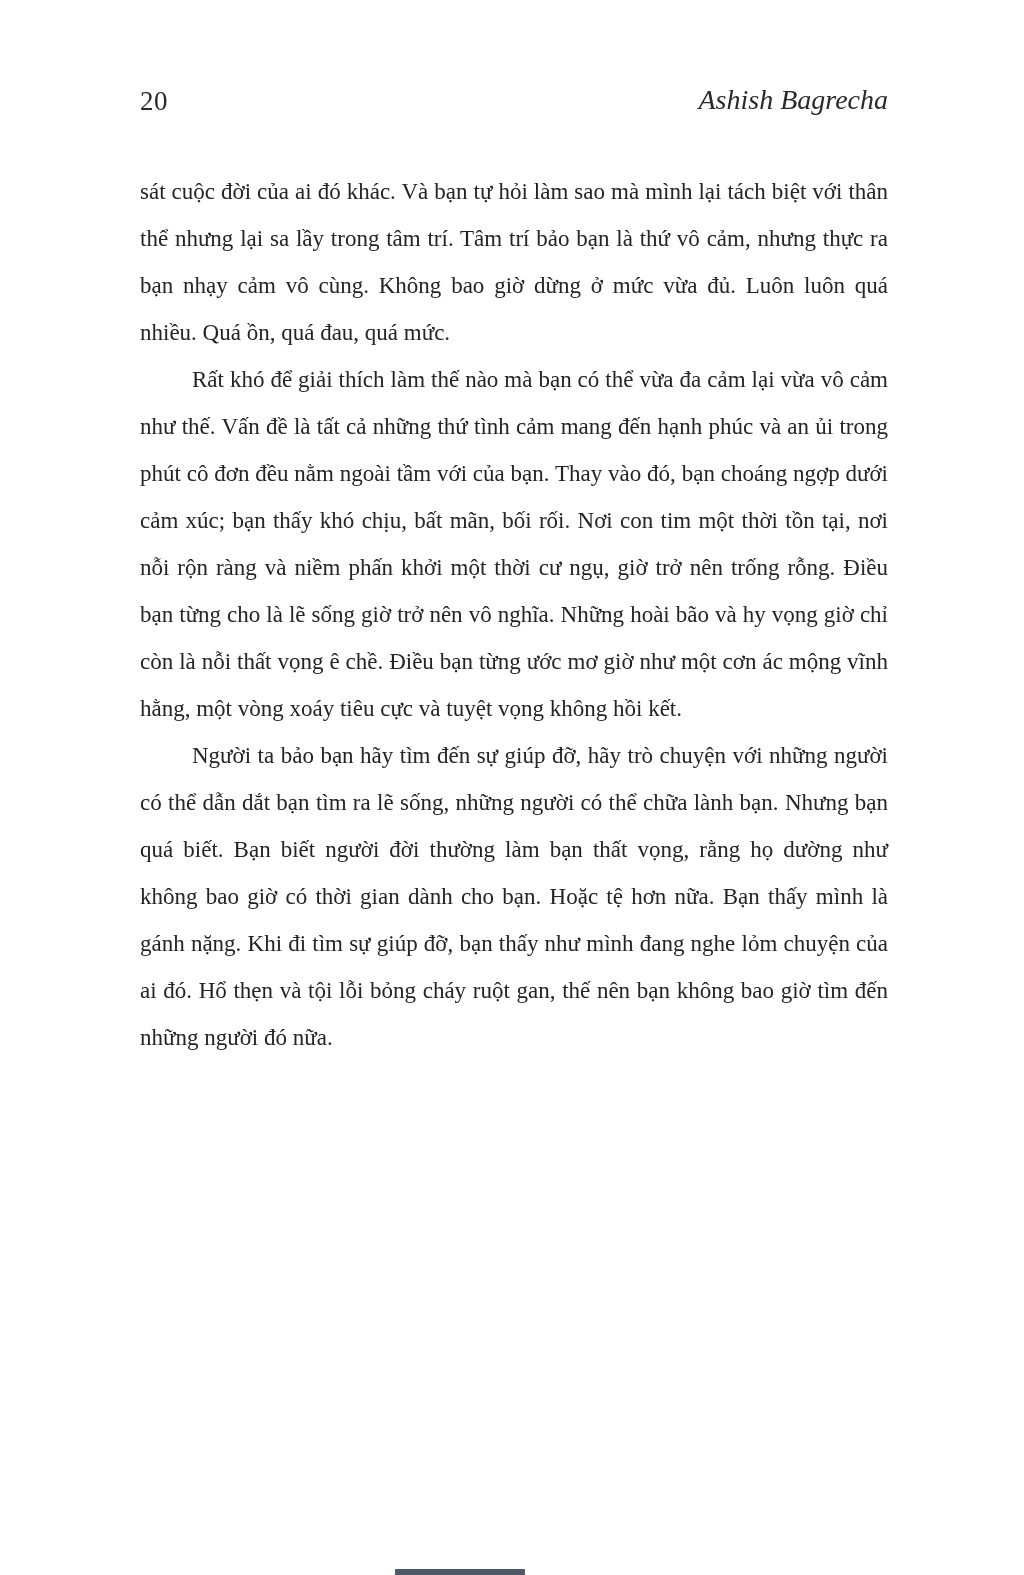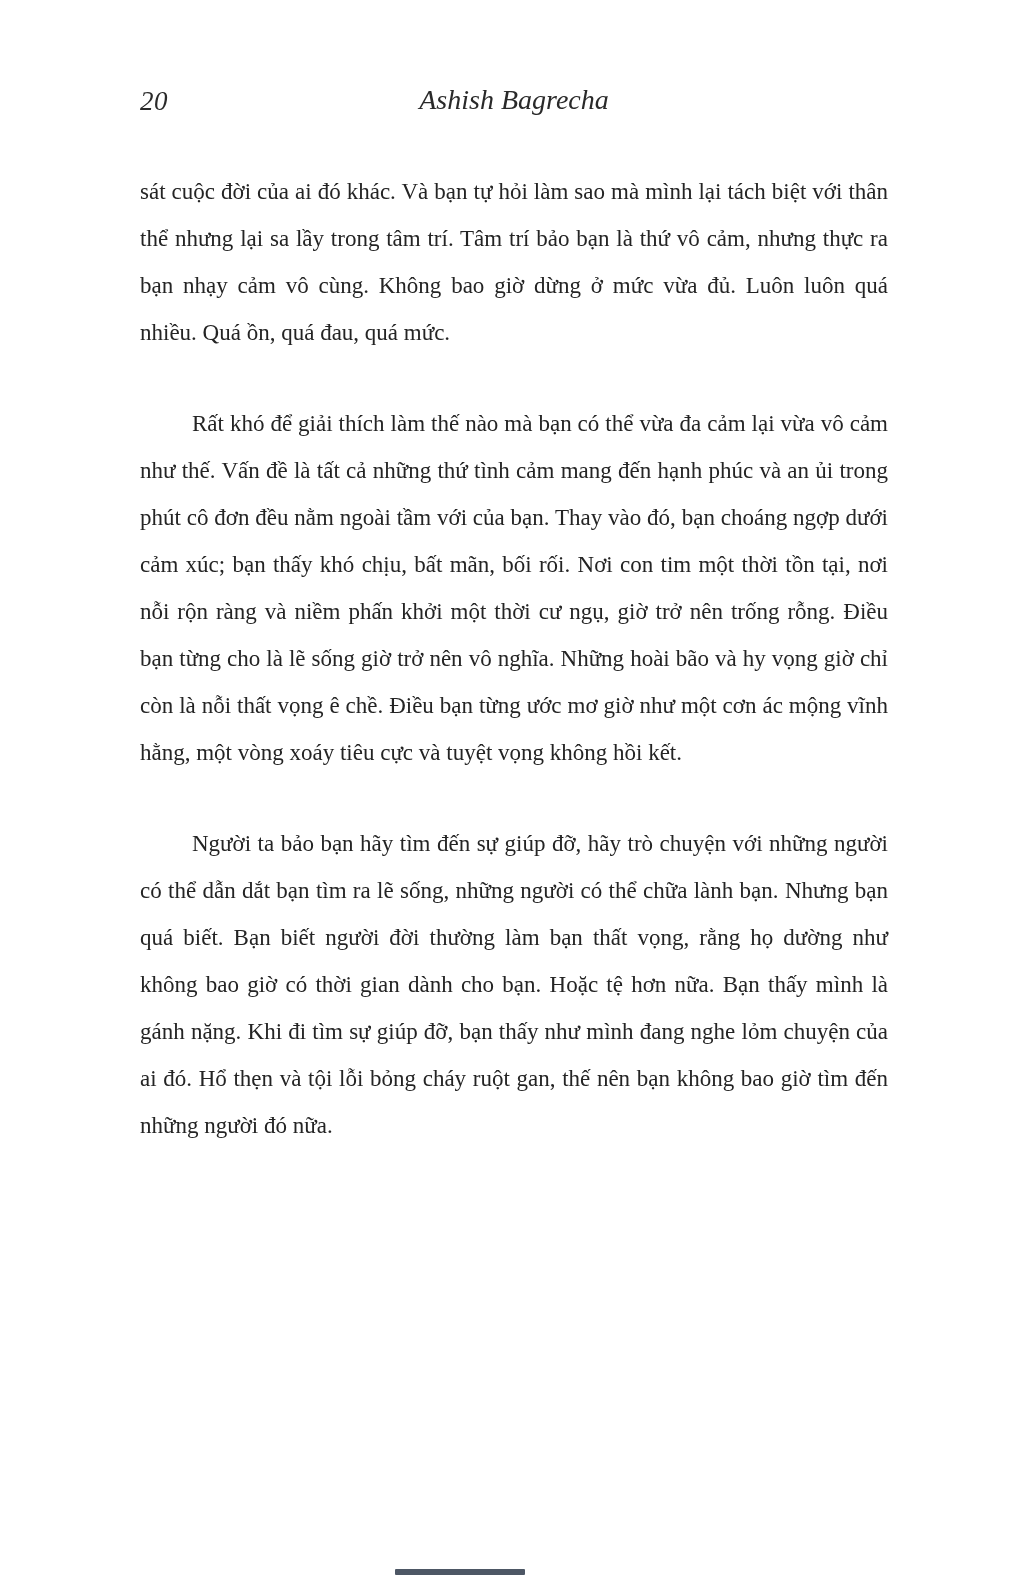--- a/index.html
+++ b/index.html
@@ -24,25 +24,24 @@
     width: 748px;
     height: 40px;
   }
   .page-number {
     position: absolute;
     left: 0;
     top: 2px;
     font-size: 27px;
     letter-spacing: 0.5px;
     color: #2a2a2a;
-    font-style: italic;
   }
   .running-author {
     display: block;
-    text-align: center;
+    text-align: right;
     font-style: italic;
     font-size: 28px;
     color: #2a2a2a;
   }
   .text-block {
     position: absolute;
     top: 168px;
     left: 140px;
     width: 748px;
     font-size: 23px;
@@ -50,21 +49,20 @@
     text-align: justify;
     text-justify: inter-word;
     color: #242424;
   }
   .text-block p {
     margin: 0;
     padding: 0;
   }
   .text-block p.indent {
     text-indent: 52px;
-    margin-top: 44px;
   }
   .bottom-mark {
     position: absolute;
     left: 395px;
     bottom: 0px;
     width: 130px;
     height: 6px;
     background: #2e3a4a;
     opacity: 0.85;
     border-radius: 1px;

